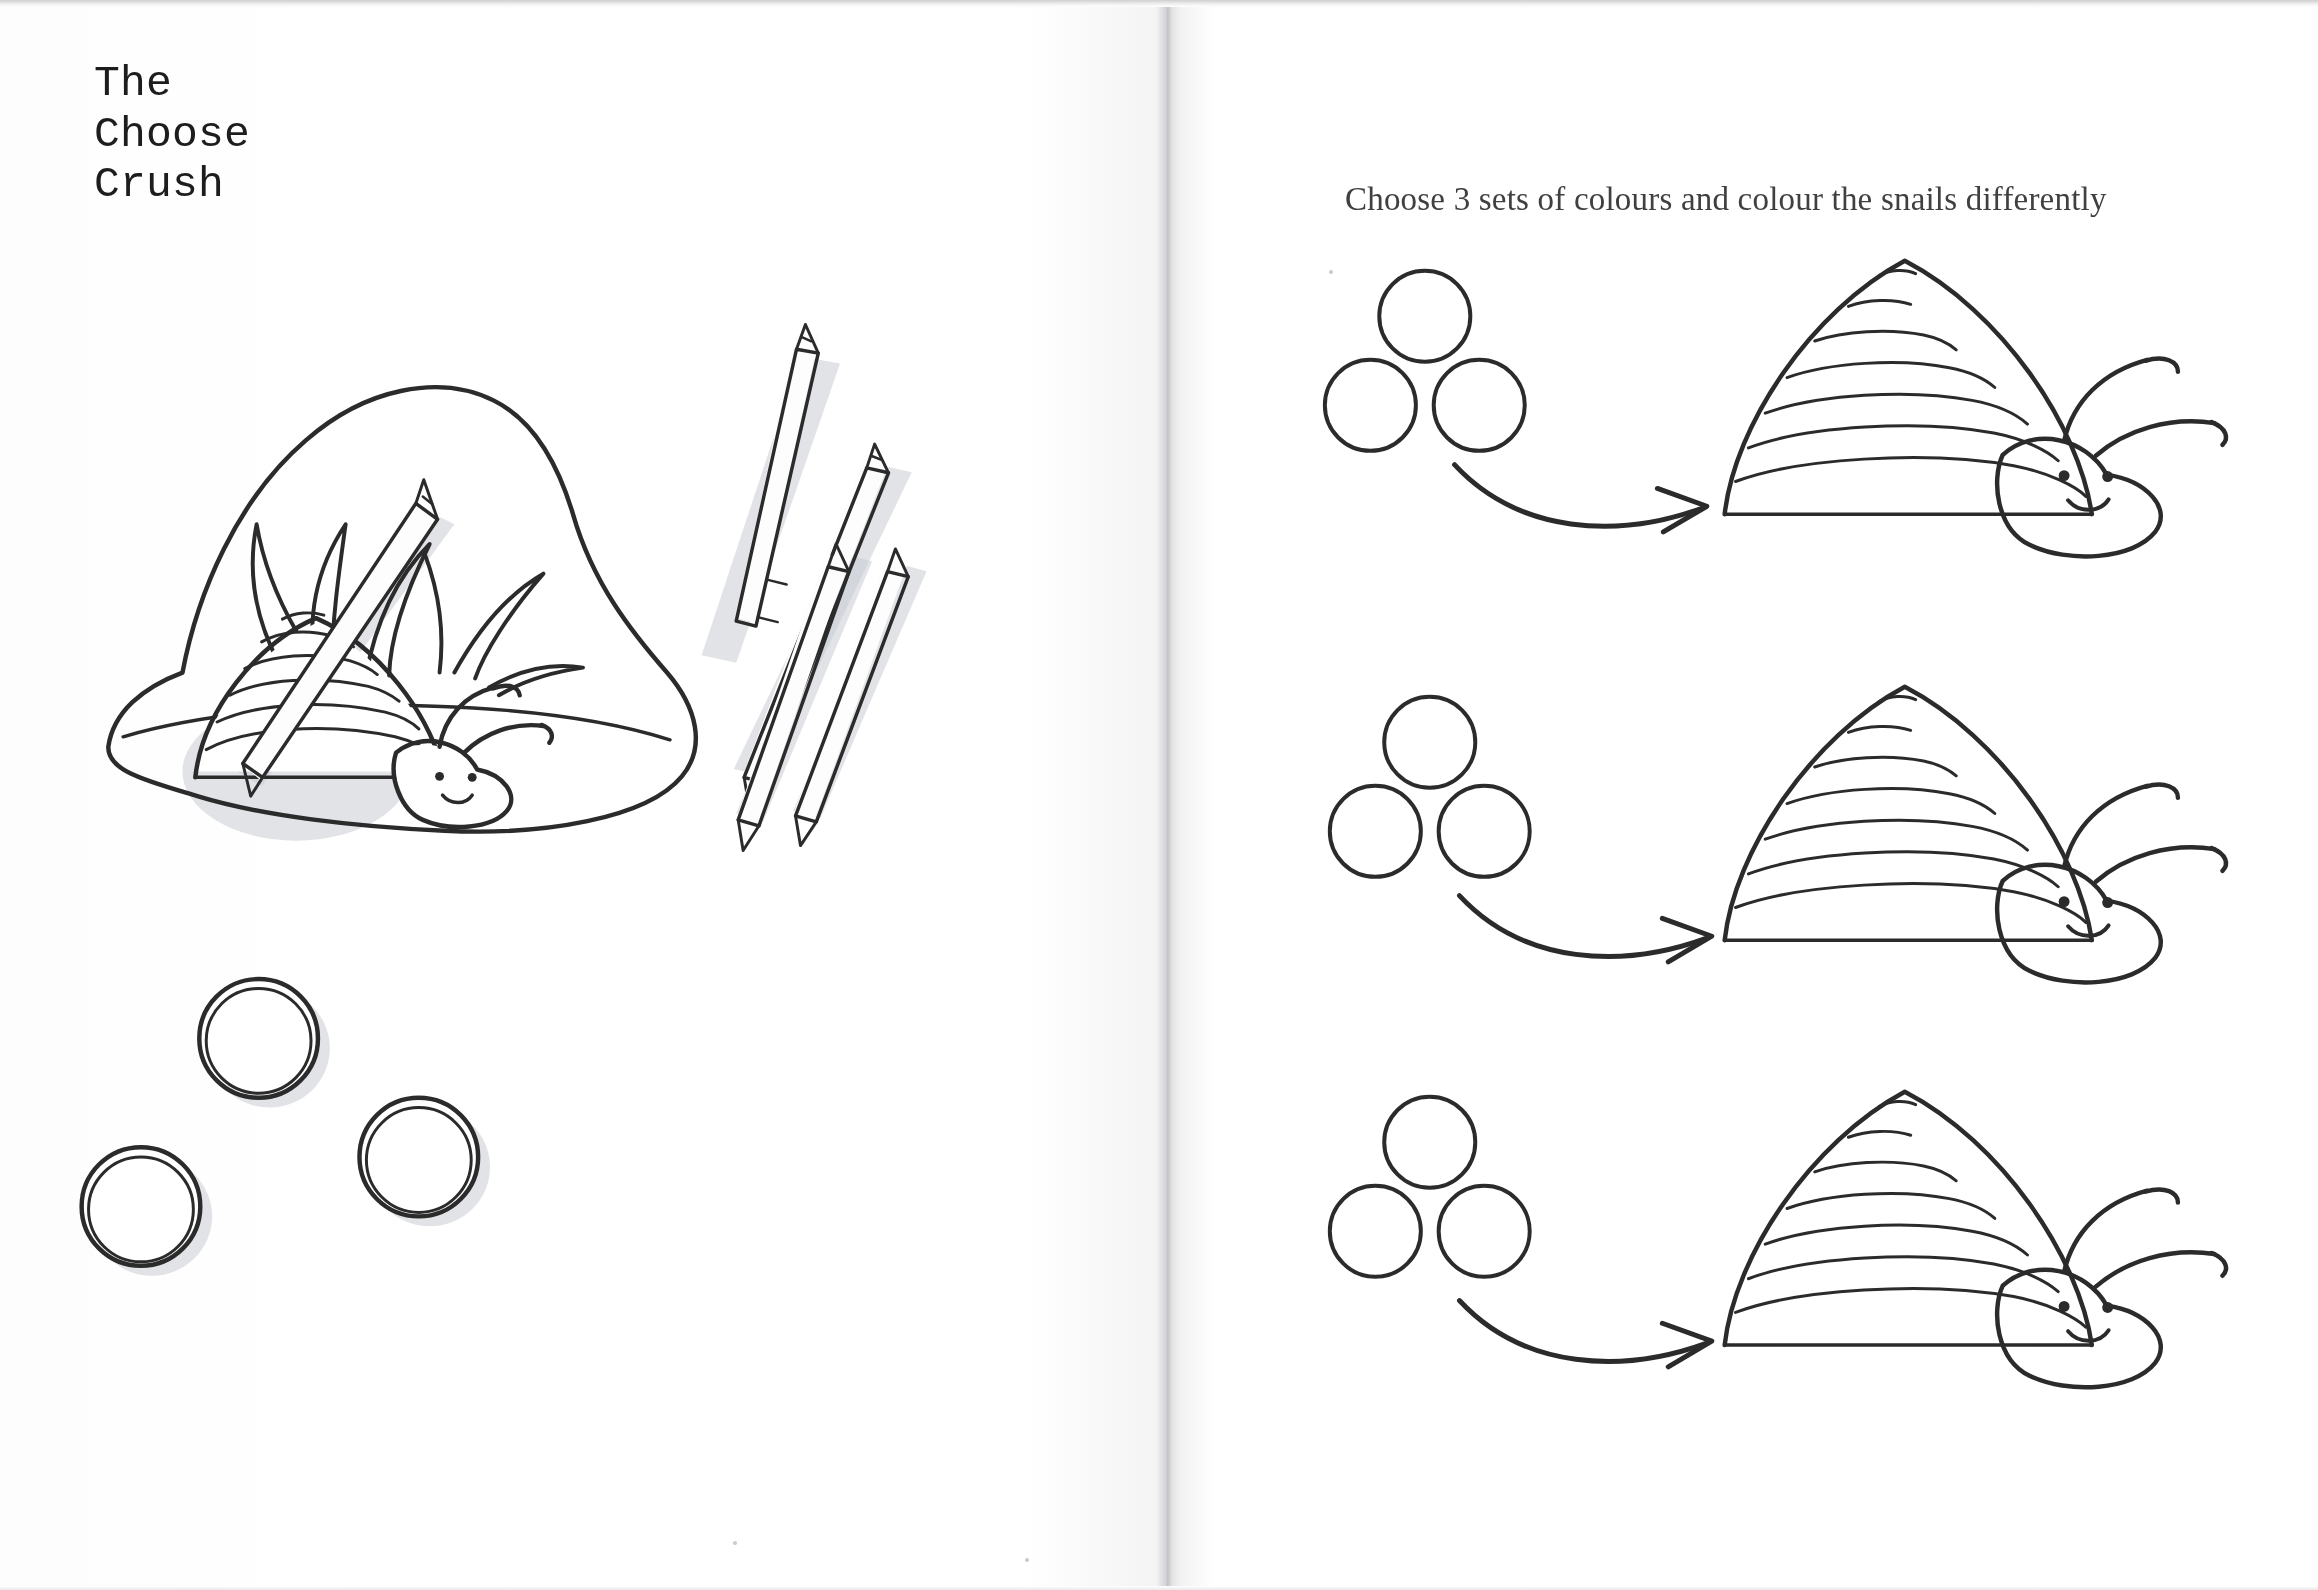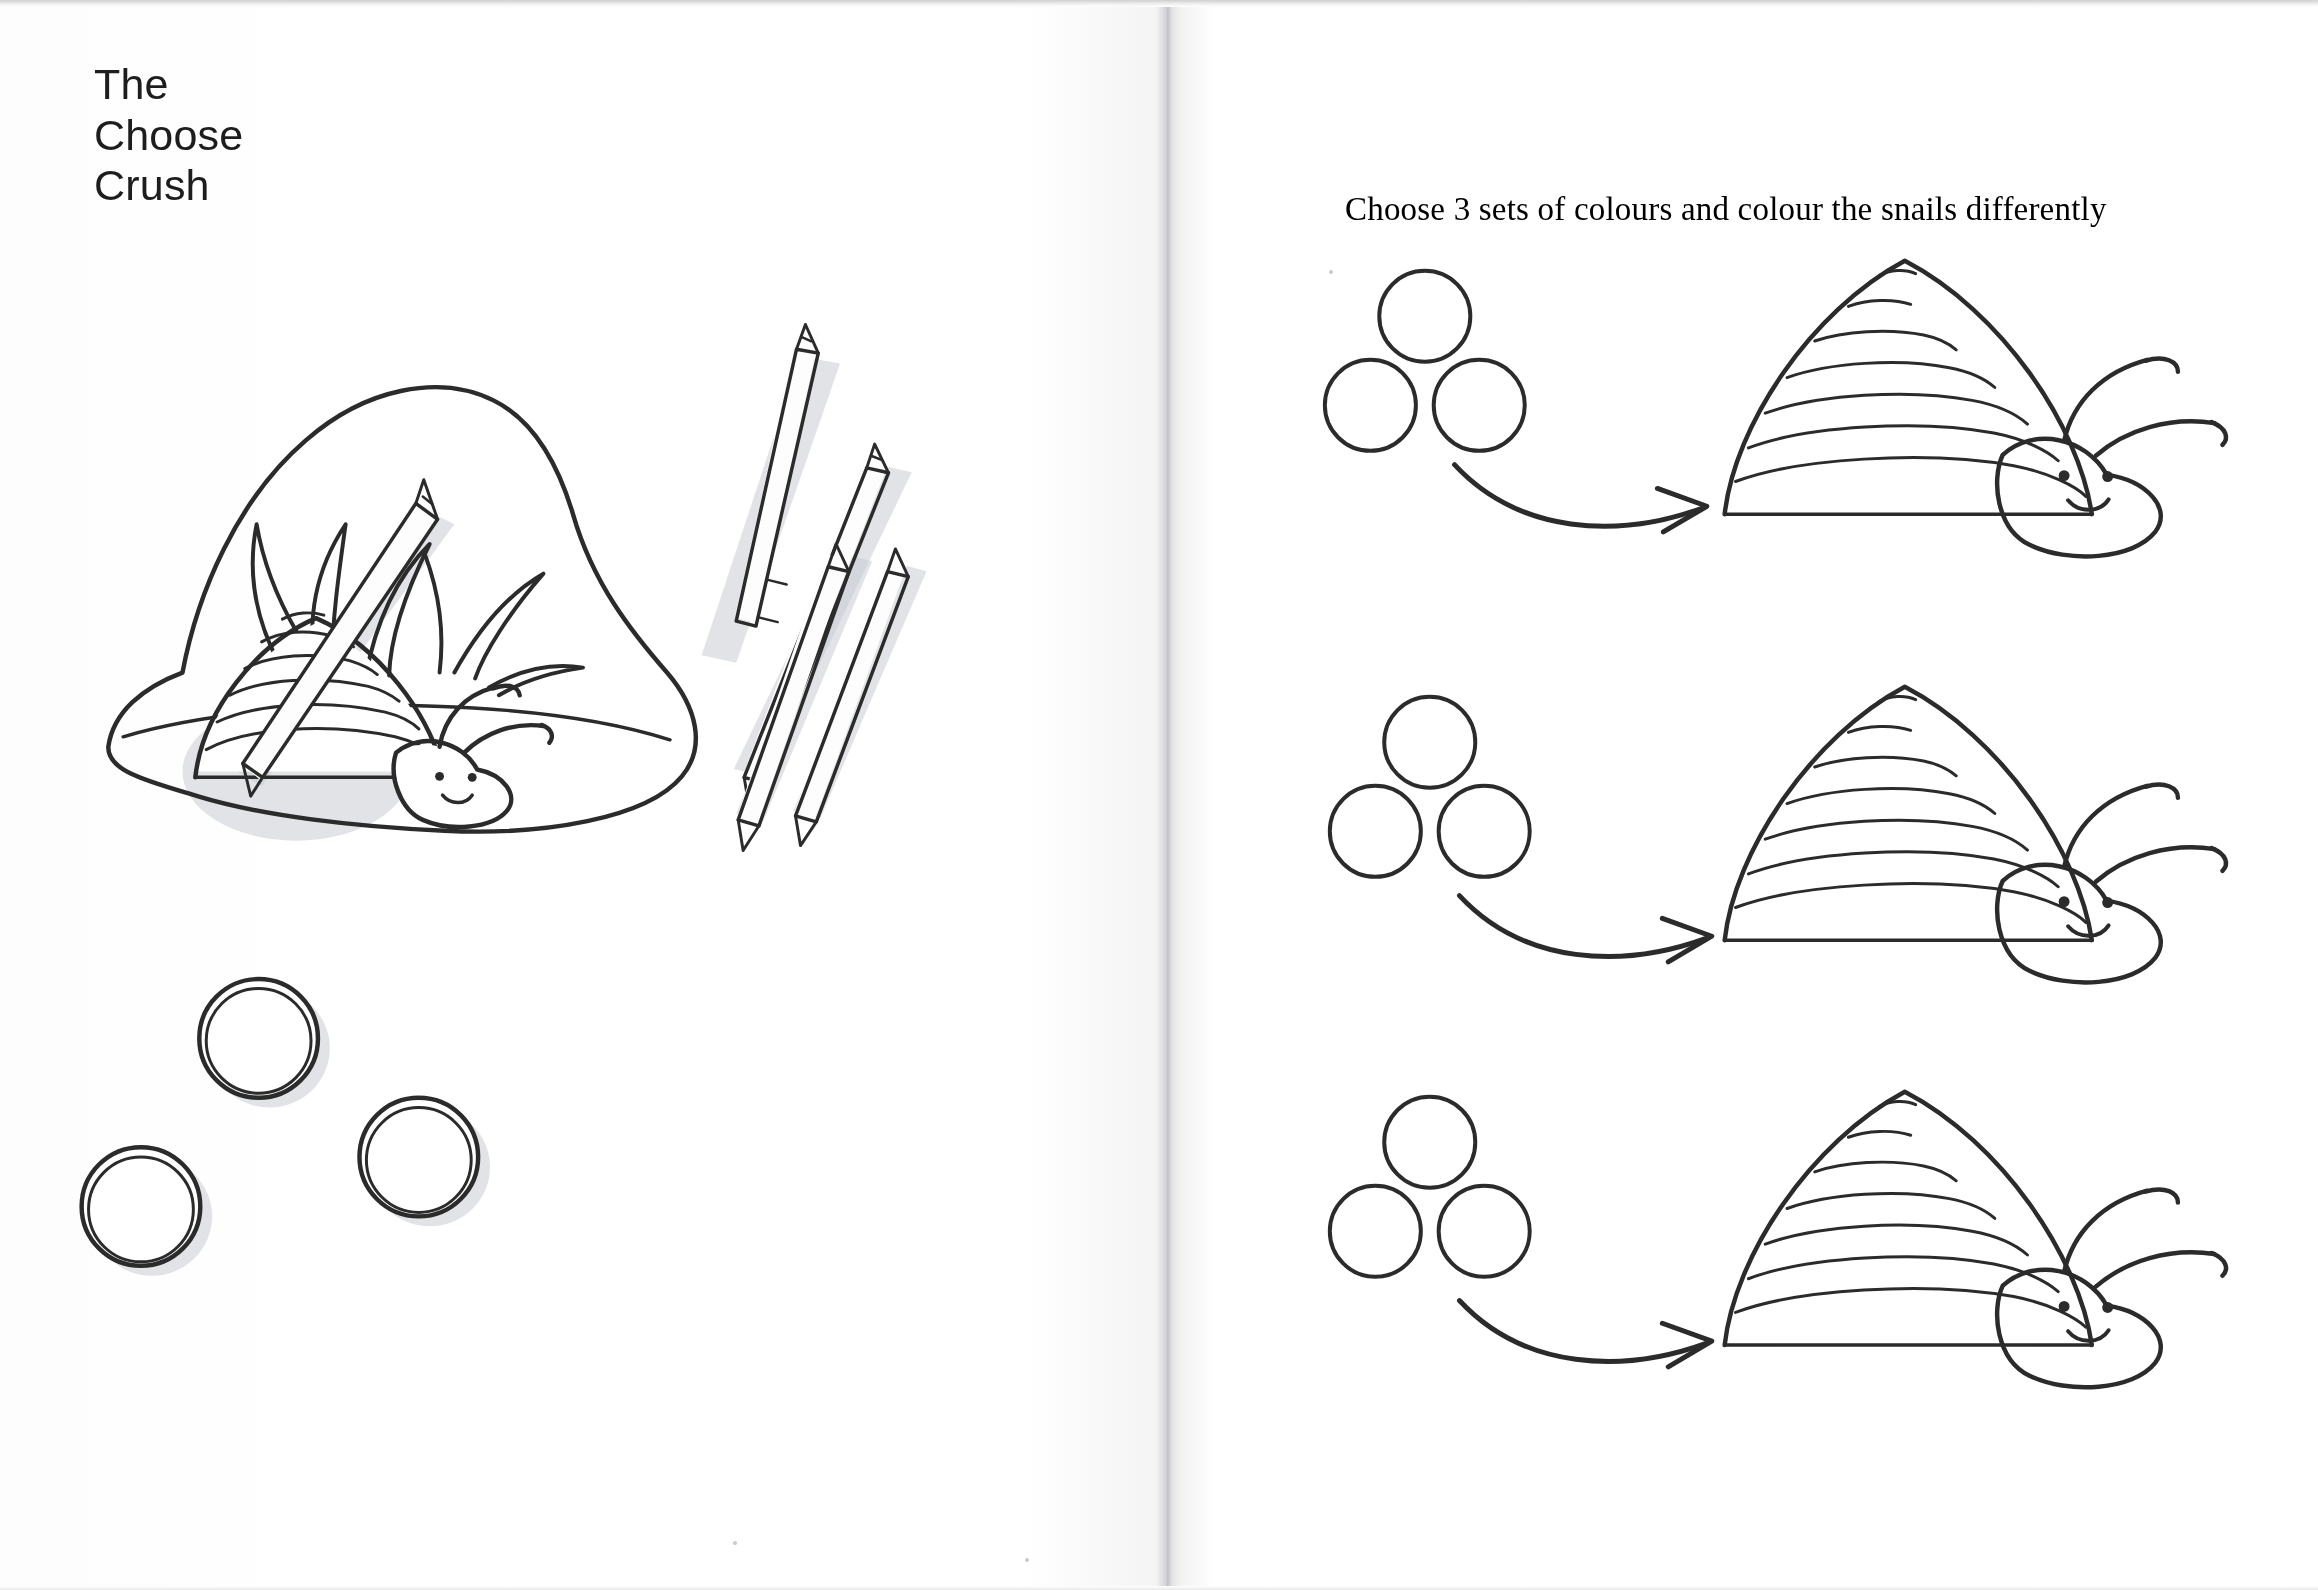--- a/index.html
+++ b/index.html
@@ -50,36 +50,36 @@
     left: 0; bottom: 0; right: 0;
     height: 5px;
     background: linear-gradient(to top, #e3e3e3 0%, #ffffff 100%);
   }
 
   
   .title-block {
     position: absolute;
     left: 94px;
     top: 59px;
-    font-family: Liberation Sans, sans-serif;
+    font-family: Liberation Mono, monospace;
     font-size: 43px;
     line-height: 1.18;
     color: #1d1d1d;
     letter-spacing: 0.2px;
   }
   .title-block div { white-space: nowrap; }
 
   
   .instruction {
     position: absolute;
     left: 1345px;
-    top: 191px;
+    top: 181px;
     font-family: "Liberation Serif", serif;
     font-size: 33px;
-    color: #000000;
+    color: #404040;
     letter-spacing: 0.2px;
     white-space: nowrap;
   }
 
   
   .illus {
     position: absolute;
     overflow: visible;
   }
   #scene-illustration {

